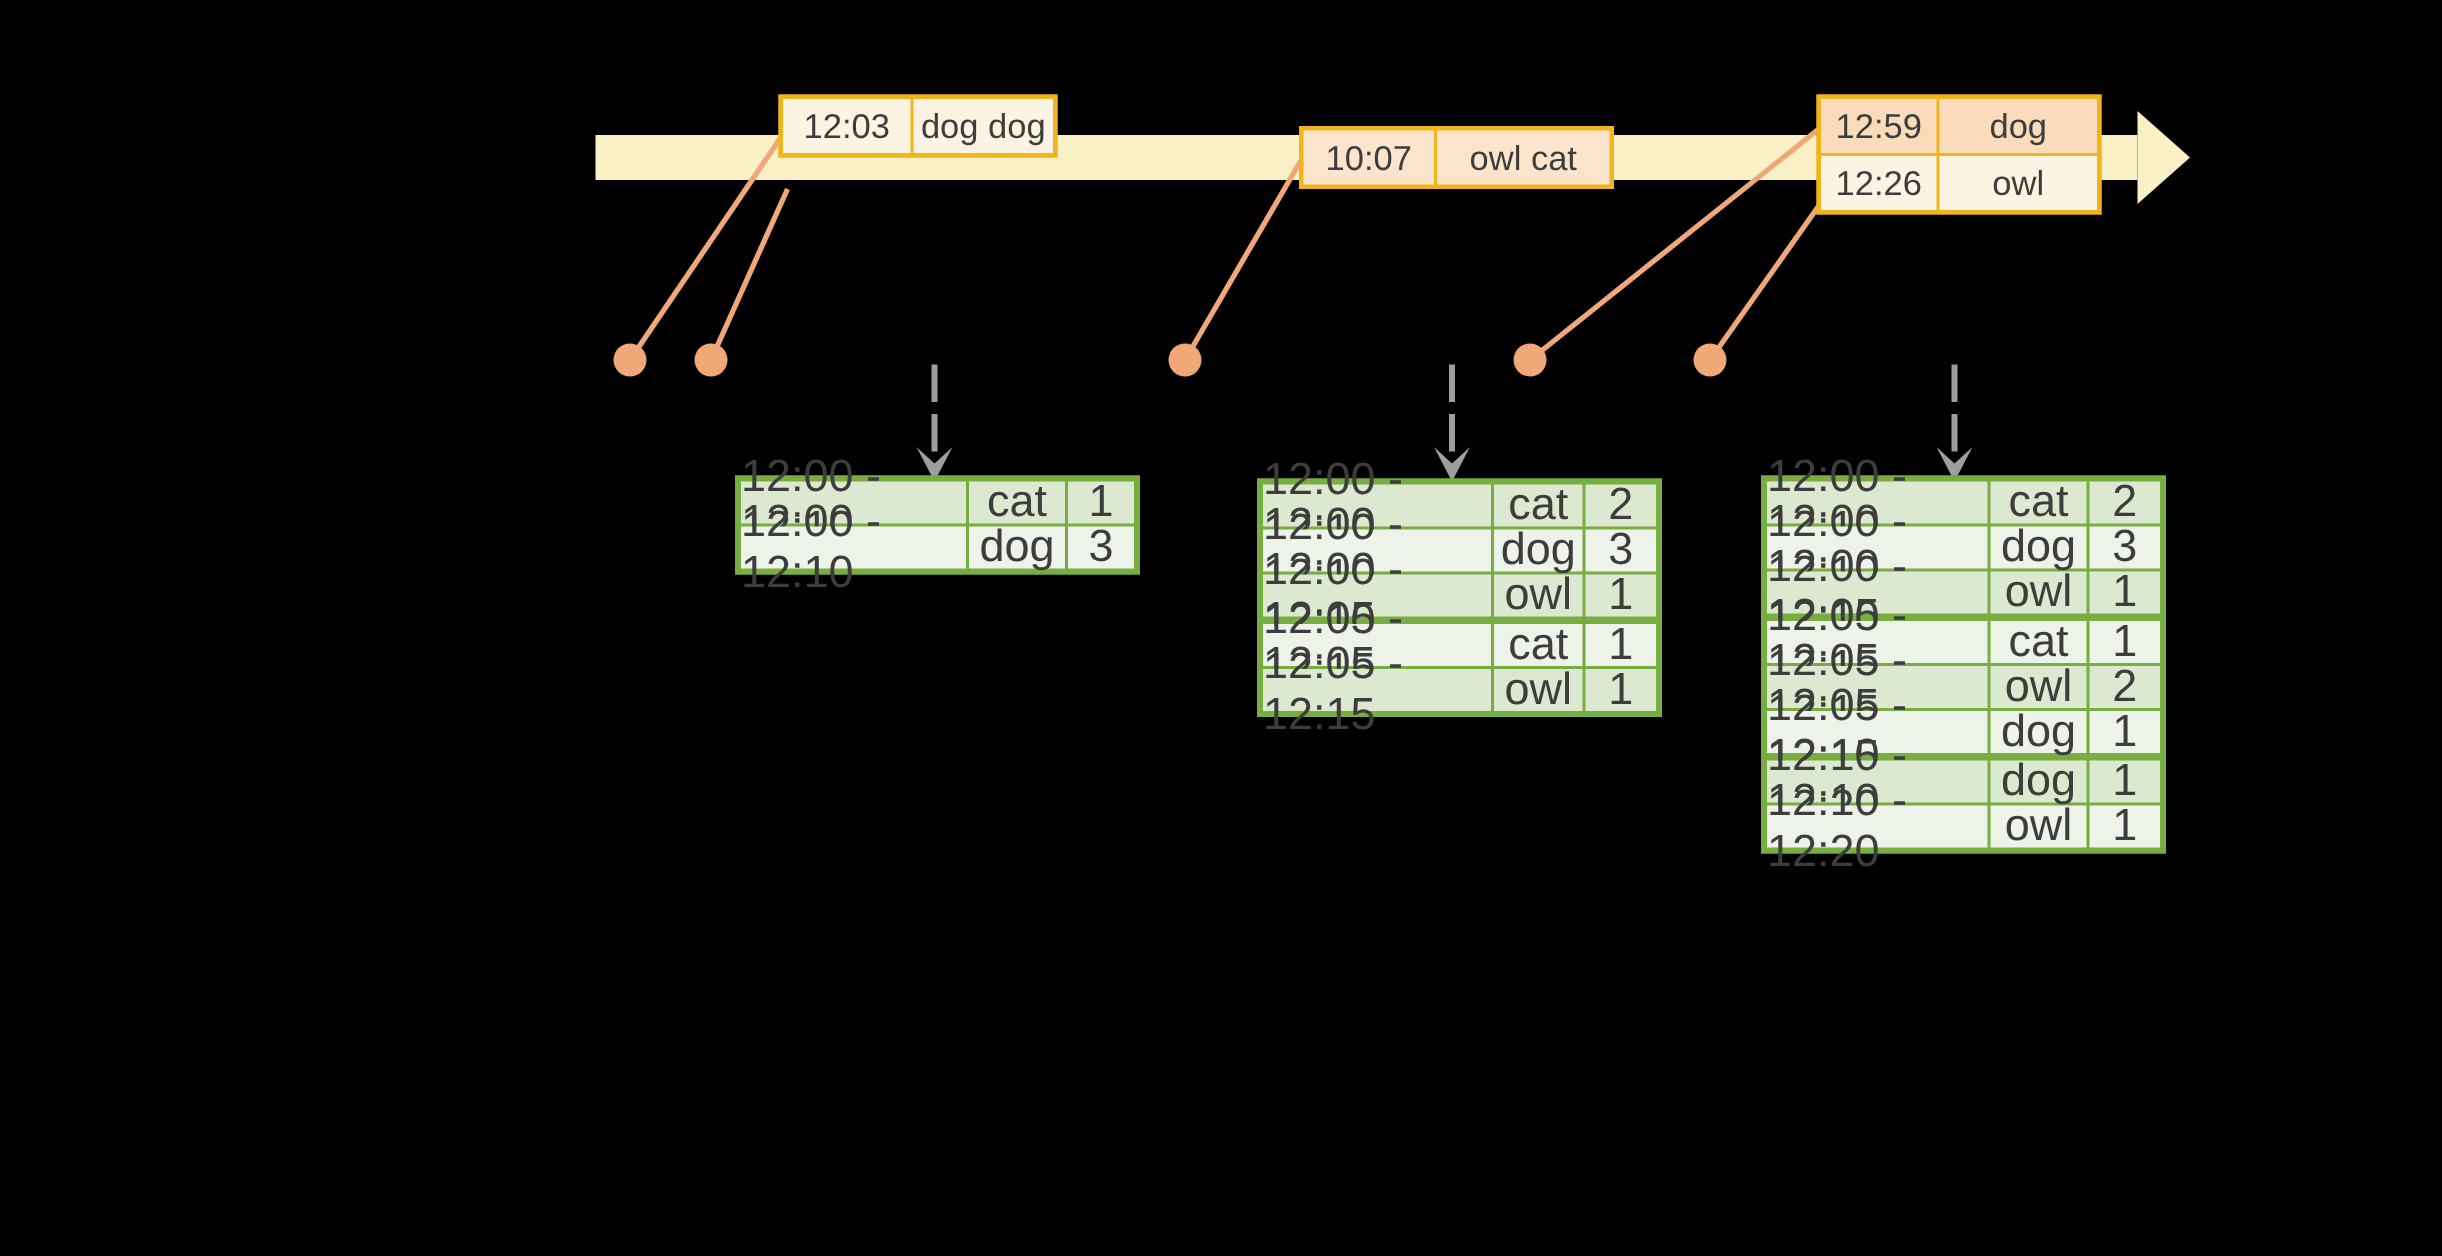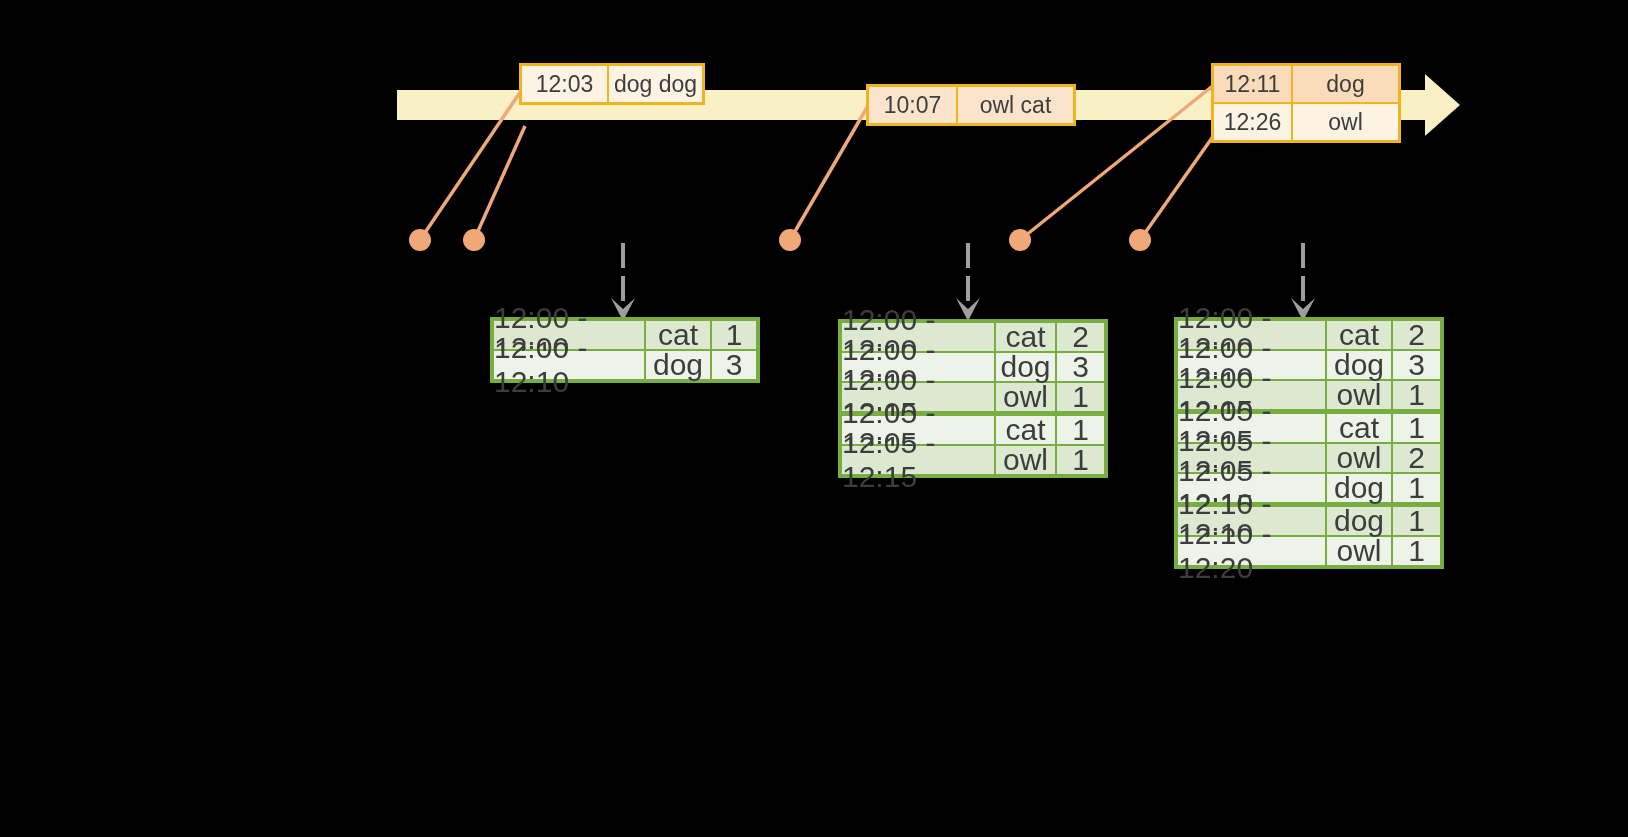--- a/index.html
+++ b/index.html
@@ -89,21 +89,21 @@
       </div>
     </div>
   <div class="event-table" style="left:866px;top:84px;--cols:87px 115px">
       <div class="event-row">
         <div class="ecell medium">10:07</div>
         <div class="ecell medium">owl cat</div>
       </div>
     </div>
   <div class="event-table" style="left:1211px;top:63px;--cols:77px 105px">
       <div class="event-row">
-        <div class="ecell dark">12:11</div>
+        <div class="ecell dark">12:59</div>
         <div class="ecell dark">dog</div>
       </div>
       <div class="event-row">
         <div class="ecell light">12:26</div>
         <div class="ecell light">owl</div>
       </div>
     </div>
 
   <div class="result-table" style="left:490px;top:317px;--cols:150px 64px 44px">
       <div class="result-row">

